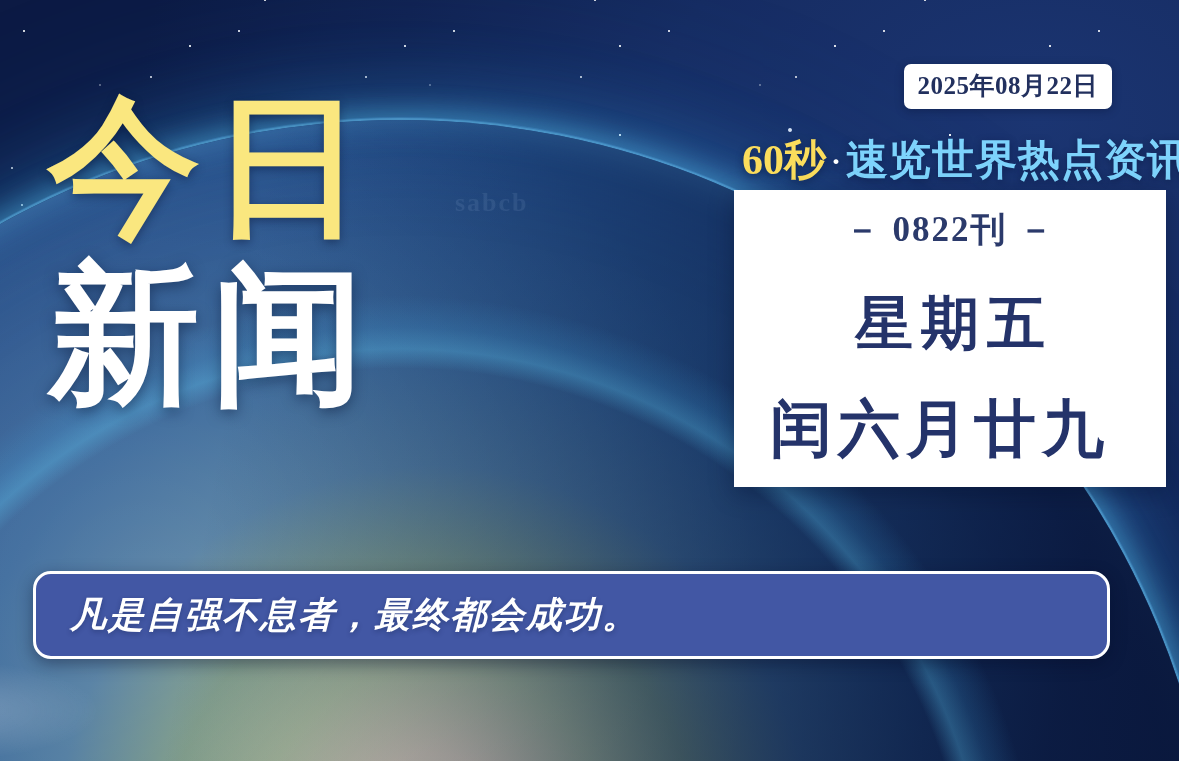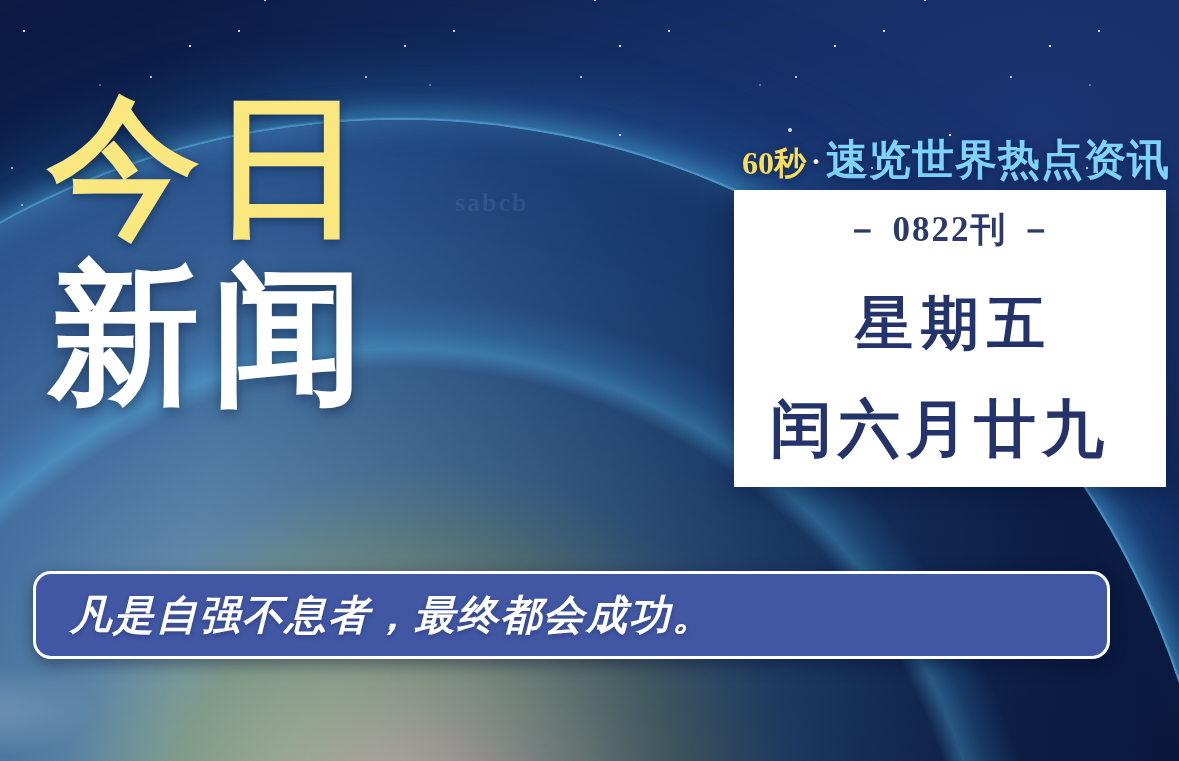--- a/index.html
+++ b/index.html
@@ -201,21 +201,21 @@
     position: absolute;
     left: 742px;
     top: 139px;
     white-space: nowrap;
     font-weight: 900;
     line-height: 1;
     text-shadow: 0 2px 7px rgba(8,20,55,.5);
   }
   .tagline .sec {
     color: #fbdd5c;
-    font-size: 32px;
+    font-size: 42px;
     letter-spacing: 0px;
   }
   .tagline .sep {
     color: #ffffff;
     font-size: 30px;
     padding: 0 5px;
     vertical-align: 3px;
   }
   .tagline .txt {
     color: #7dd3fc;
@@ -299,21 +299,21 @@
     box-sizing: border-box;
     background: #4257a4;
     border: 3px solid #ffffff;
     border-radius: 18px;
     box-shadow: 0 5px 16px rgba(4,12,40,.42);
     display: flex;
     align-items: center;
   }
   .quote-bar .quote-text {
     color: #ffffff;
-    font-size: 41px;
+    font-size: 36px;
     font-weight: 700;
     font-style: italic;
     letter-spacing: 2px;
     padding-left: 34px;
     white-space: nowrap;
     text-shadow: 0 2px 5px rgba(10,22,60,.3);
   }
 </style>
 </head>
 <body>
@@ -334,20 +334,21 @@
   </div>
   <div class="earth-glow"></div>
 
   <div class="watermark">sabcb</div>
 
   <div class="headline">
     <span class="line today">今日</span>
     <span class="line news">新闻</span>
   </div>
 
+  <div class="date-badge">2025年08月22日</div>
 
   <div class="tagline">
     <span class="sec">60秒</span><span class="sep">·</span><span class="txt">速览世界热点资讯</span>
   </div>
 
   <div class="info-card">
     <div class="issue">－ 0822刊 －</div>
     <div class="weekday">星期五</div>
   </div>
 

